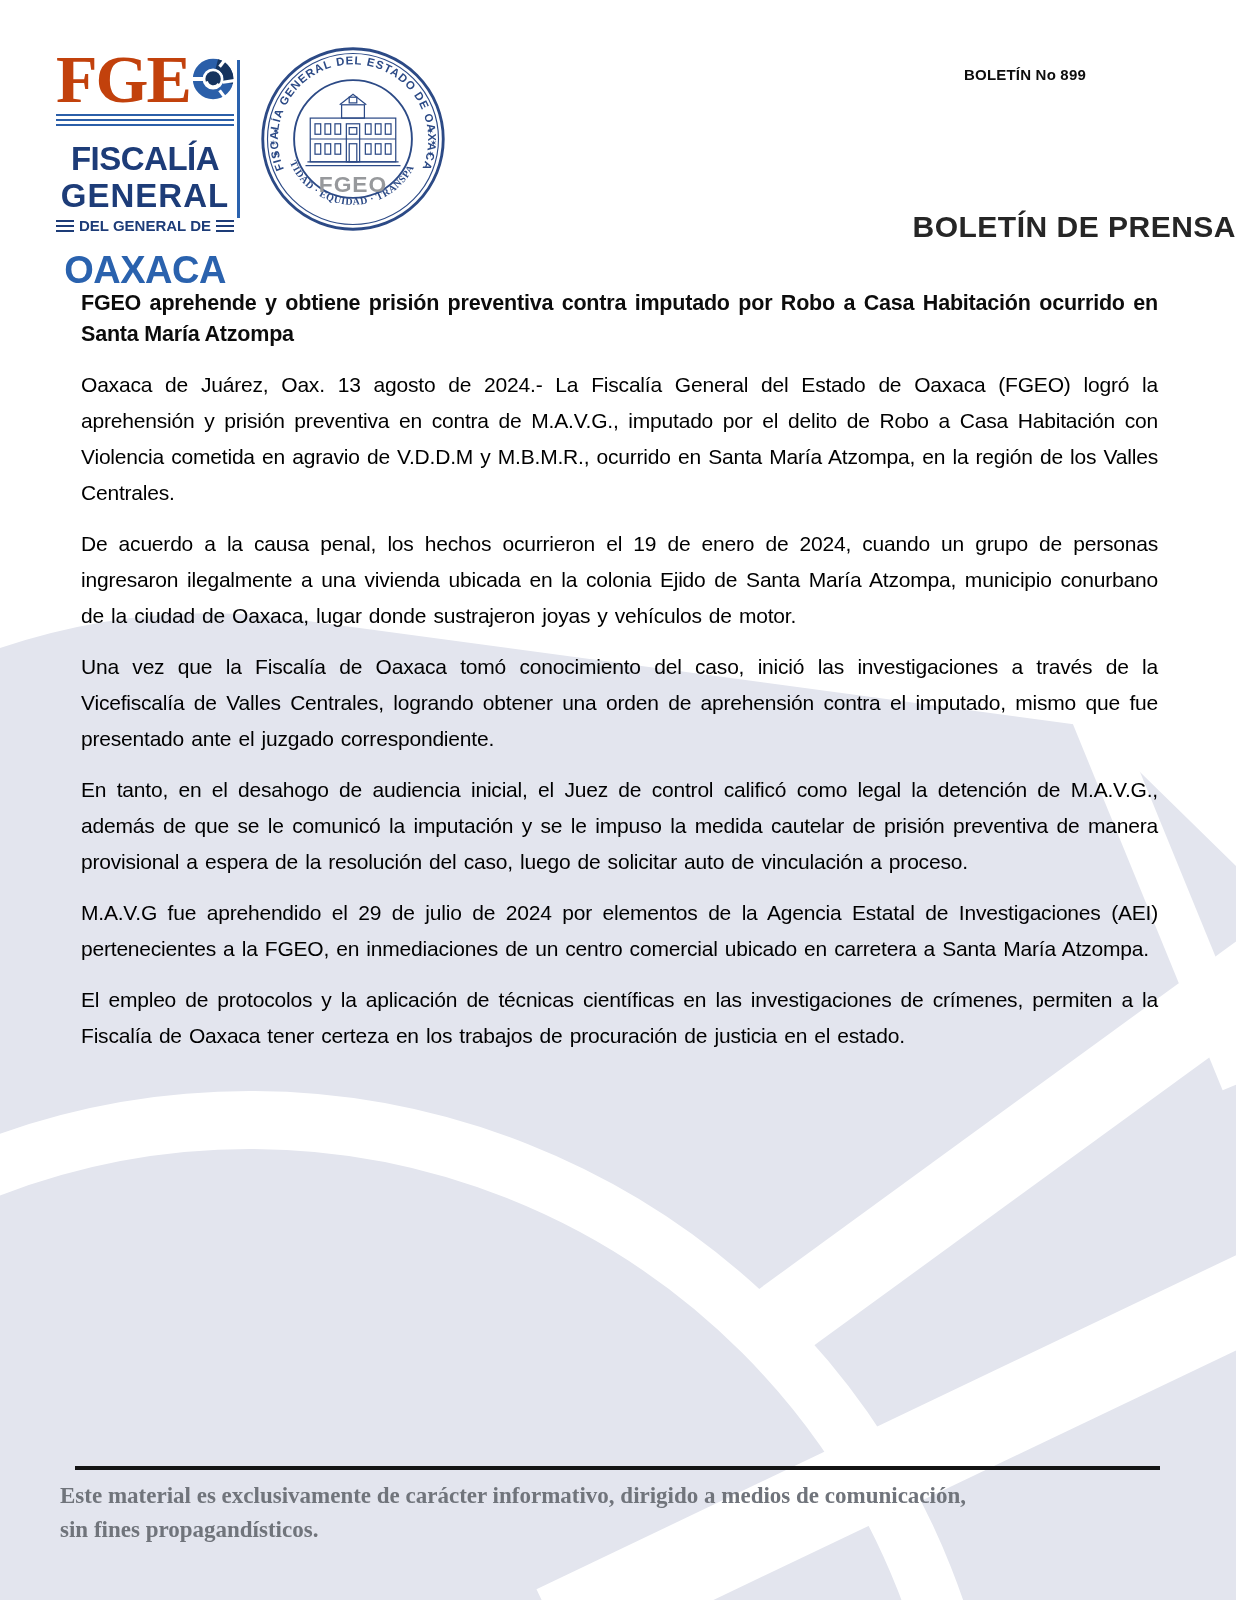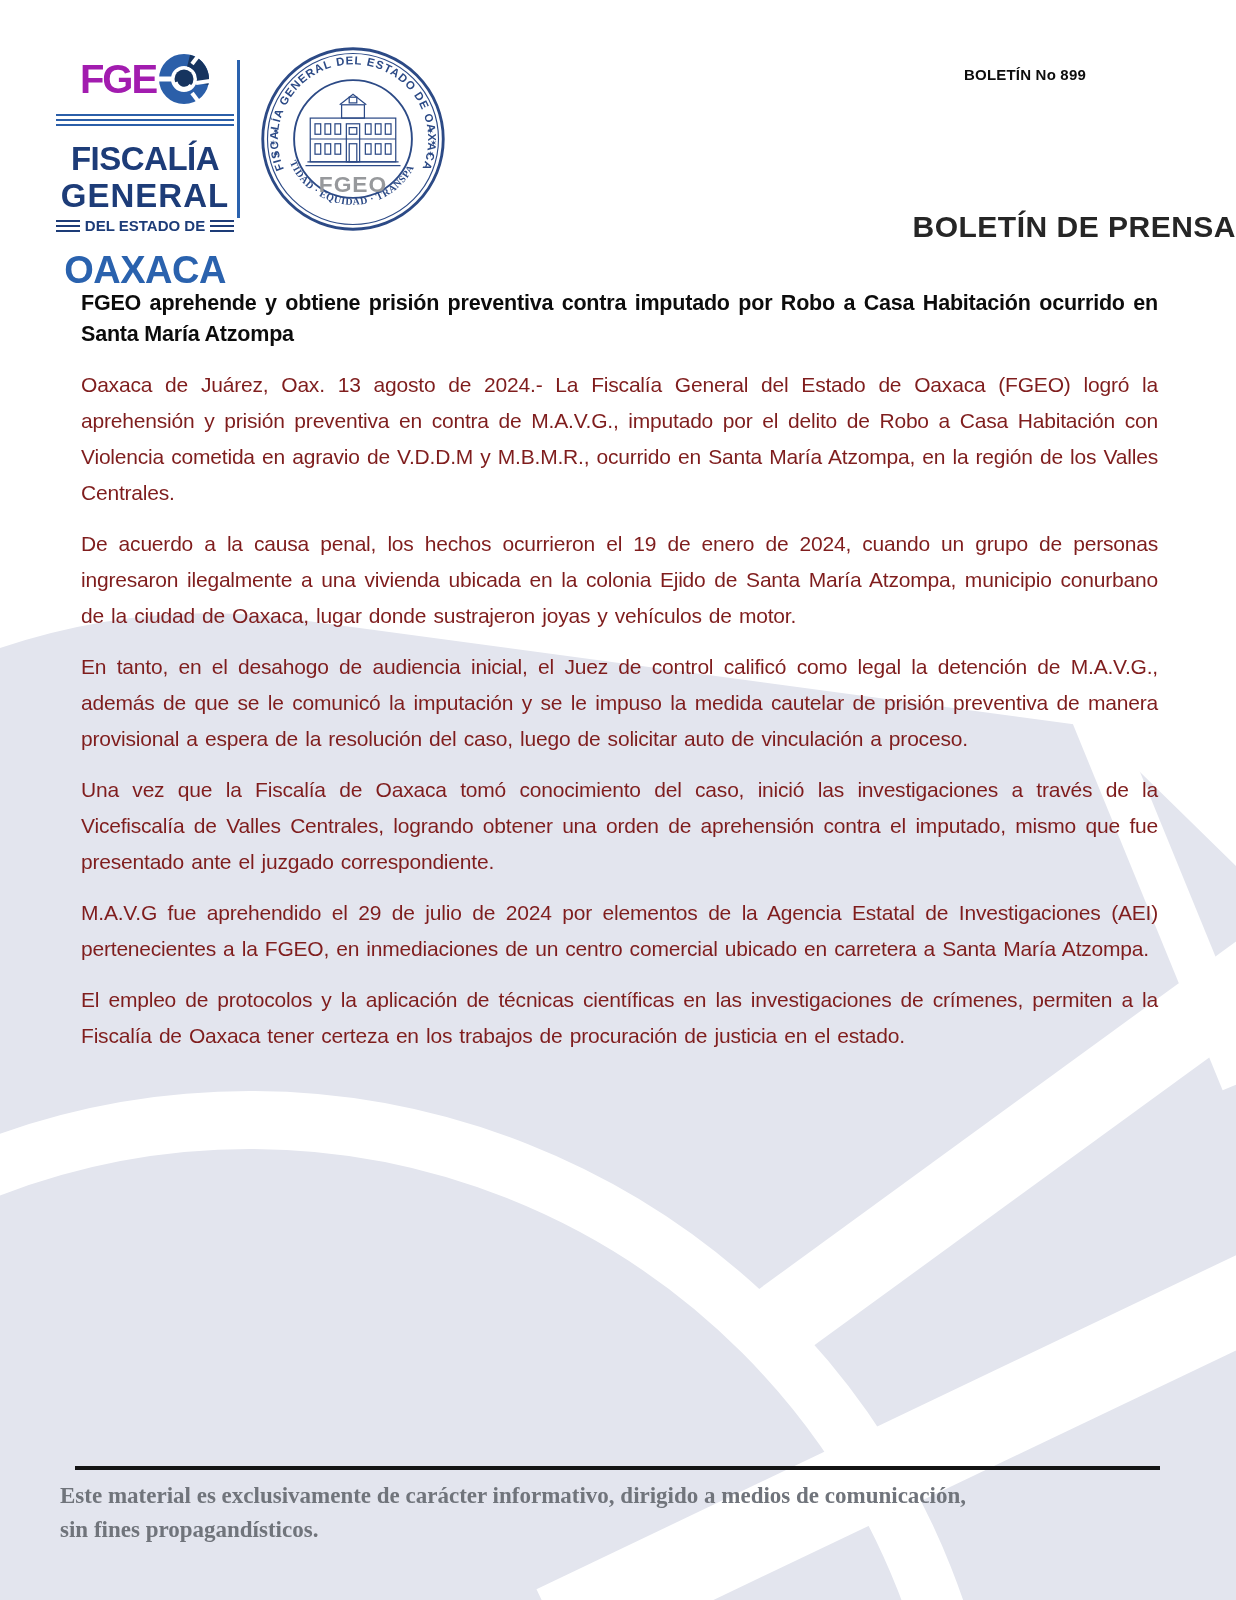--- a/index.html
+++ b/index.html
@@ -7,21 +7,21 @@
     position:relative;width:1236px;height:1600px;margin:0 auto;
     background:#ffffff;overflow:hidden;
     font-family:"Liberation Sans", sans-serif;color:#111;
   }
   .watermark{position:absolute;left:0;top:0;z-index:0;}
   .content{position:absolute;inset:0;z-index:1;}
 
   
   .logo-block{position:absolute;left:56px;top:50px;width:178px;text-align:center;line-height:1;}
   .fgeo-row{display:flex;align-items:center;justify-content:center;gap:2px;height:58px;}
-  .fgeo-fge{font-size:40px;font-weight:800;letter-spacing:-2px;color:#a21caf;}
+  .fgeo-fge{font-size:68px;font-weight:800;letter-spacing:-2px;color:#c2410c;font-family:Liberation Serif, serif;}
   .logo-rules{margin:6px 0 4px 0;height:12px;
     background:repeating-linear-gradient(to bottom,#2b5fa9 0 2px,transparent 2px 5px);}
   .logo-fiscalia{font-size:33px;font-weight:700;letter-spacing:-0.5px;color:#1d3c78;margin-top:16px;}
   .logo-general{font-size:33px;font-weight:800;letter-spacing:1px;color:#1d3c78;margin-top:4px;}
   .logo-delestado{display:flex;align-items:center;gap:5px;margin:6px 0 4px 0;}
   .tri-line{flex:1;height:12px;
     background:repeating-linear-gradient(to bottom,#1d3c78 0 2px,transparent 2px 5px);}
   .logo-delestado span{font-size:15px;font-weight:800;color:#1d3c78;white-space:nowrap;}
   .logo-oaxaca{font-size:38px;font-weight:800;letter-spacing:-0.5px;color:#2a62ae;margin-top:18px;}
 
@@ -30,21 +30,21 @@
 
   .bulletin-no{position:absolute;top:66px;right:150px;font-size:15px;font-weight:700;color:#0d0d0d;letter-spacing:0.2px;}
   .page-title{position:absolute;left:0;right:0;top:210px;text-align:right;
     font-size:30px;font-weight:700;letter-spacing:0.5px;color:#262626;}
 
   
   .article{position:absolute;left:81px;right:78px;top:276px;}
   .headline{font-size:21.5px;font-weight:700;line-height:31px;text-align:justify;
     letter-spacing:-0.2px;color:#0c0c0c;margin:12px 0 17px 0;}
   .article p{font-size:21px;line-height:36px;text-align:justify;letter-spacing:-0.2px;
-    color:#7f1d1d;margin:0 0 15px 0;word-spacing:1.5px;}
+    color:#000000;margin:0 0 15px 0;word-spacing:1.5px;}
 
   
   .footer-rule{position:absolute;left:75px;right:76px;top:1466px;height:4px;background:#141414;}
   .footer-text{position:absolute;left:60px;right:60px;top:1479px;text-align:left;
     font-family:"Liberation Serif", serif;font-weight:700;font-size:23px;line-height:34px;color:#70747b;}
 </style>
 </head>
 <body>
 
 <div class="page">
@@ -72,21 +72,21 @@
           <line x1="34" y1="40" x2="43" y2="52" stroke="#ffffff" stroke-width="4"></line>
           <circle cx="26" cy="26" r="9.5" fill="#16345f"></circle>
           <path d="M 26,26 m -8,3 A 8.5,8.5 0 0 0 33,32" fill="none" stroke="#ffffff" stroke-width="3.2"></path>
         </svg>
       </div>
       <div class="logo-rules"></div>
       <div class="logo-fiscalia">FISCALÍA</div>
       <div class="logo-general">GENERAL</div>
       <div class="logo-delestado">
         <i class="tri-line"></i>
-        <span>DEL ESTADO DE</span>
+        <span>DEL GENERAL DE</span>
         <i class="tri-line"></i>
       </div>
       <div class="logo-oaxaca">OAXACA</div>
     </div>
 
     <div class="logo-divider"></div>
 
     <svg class="seal" width="190" height="190" viewBox="0 0 200 200">
       <defs>
         <path id="sealTop" d="M 26,128 A 79,79 0 1 1 174,128"></path>
@@ -137,22 +137,22 @@
       <text x="100" y="156" text-anchor="middle" font-family="Liberation Sans, sans-serif" font-size="24" font-weight="800" letter-spacing="1" fill="#97999c">FGEO</text>
     </svg>
 
     <div class="bulletin-no">BOLETÍN No 899</div>
     <div class="page-title">BOLETÍN DE PRENSA</div>
 
     <div class="article">
       <div class="headline">FGEO aprehende y obtiene prisión preventiva contra imputado por Robo a Casa Habitación ocurrido en Santa María Atzompa</div>
       <p>Oaxaca de Juárez, Oax. 13 agosto de 2024.- La Fiscalía General del Estado de Oaxaca (FGEO) logró la aprehensión y prisión preventiva en contra de M.A.V.G., imputado por el delito de Robo a Casa Habitación con Violencia cometida en agravio de V.D.D.M y M.B.M.R., ocurrido en Santa María Atzompa, en la región de los Valles Centrales.</p>
       <p>De acuerdo a la causa penal, los hechos ocurrieron el 19 de enero de 2024, cuando un grupo de personas ingresaron ilegalmente a una vivienda ubicada en la colonia Ejido de Santa María Atzompa, municipio conurbano de la ciudad de Oaxaca, lugar donde sustrajeron joyas y vehículos de motor.</p>
+      <p>Una vez que la Fiscalía de Oaxaca tomó conocimiento del caso, inició las investigaciones a través de la Vicefiscalía de Valles Centrales, logrando obtener una orden de aprehensión contra el imputado, mismo que fue presentado ante el juzgado correspondiente.</p>
       <p>En tanto, en el desahogo de audiencia inicial, el Juez de control calificó como legal la detención de M.A.V.G., además de que se le comunicó la imputación y se le impuso la medida cautelar de prisión preventiva de manera provisional a espera de la resolución del caso, luego de solicitar auto de vinculación a proceso.</p>
-      <p>Una vez que la Fiscalía de Oaxaca tomó conocimiento del caso, inició las investigaciones a través de la Vicefiscalía de Valles Centrales, logrando obtener una orden de aprehensión contra el imputado, mismo que fue presentado ante el juzgado correspondiente.</p>
       <p>M.A.V.G fue aprehendido el 29 de julio de 2024 por elementos de la Agencia Estatal de Investigaciones (AEI) pertenecientes a la FGEO, en inmediaciones de un centro comercial ubicado en carretera a Santa María Atzompa.</p>
       <p>El empleo de protocolos y la aplicación de técnicas científicas en las investigaciones de crímenes, permiten a la Fiscalía de Oaxaca tener certeza en los trabajos de procuración de justicia en el estado.</p>
     </div>
 
     <div class="footer-rule"></div>
     <div class="footer-text">
       <div>Este material es exclusivamente de carácter informativo, dirigido a medios de comunicación,</div>
       <div>sin fines propagandísticos.</div>
     </div>
 

